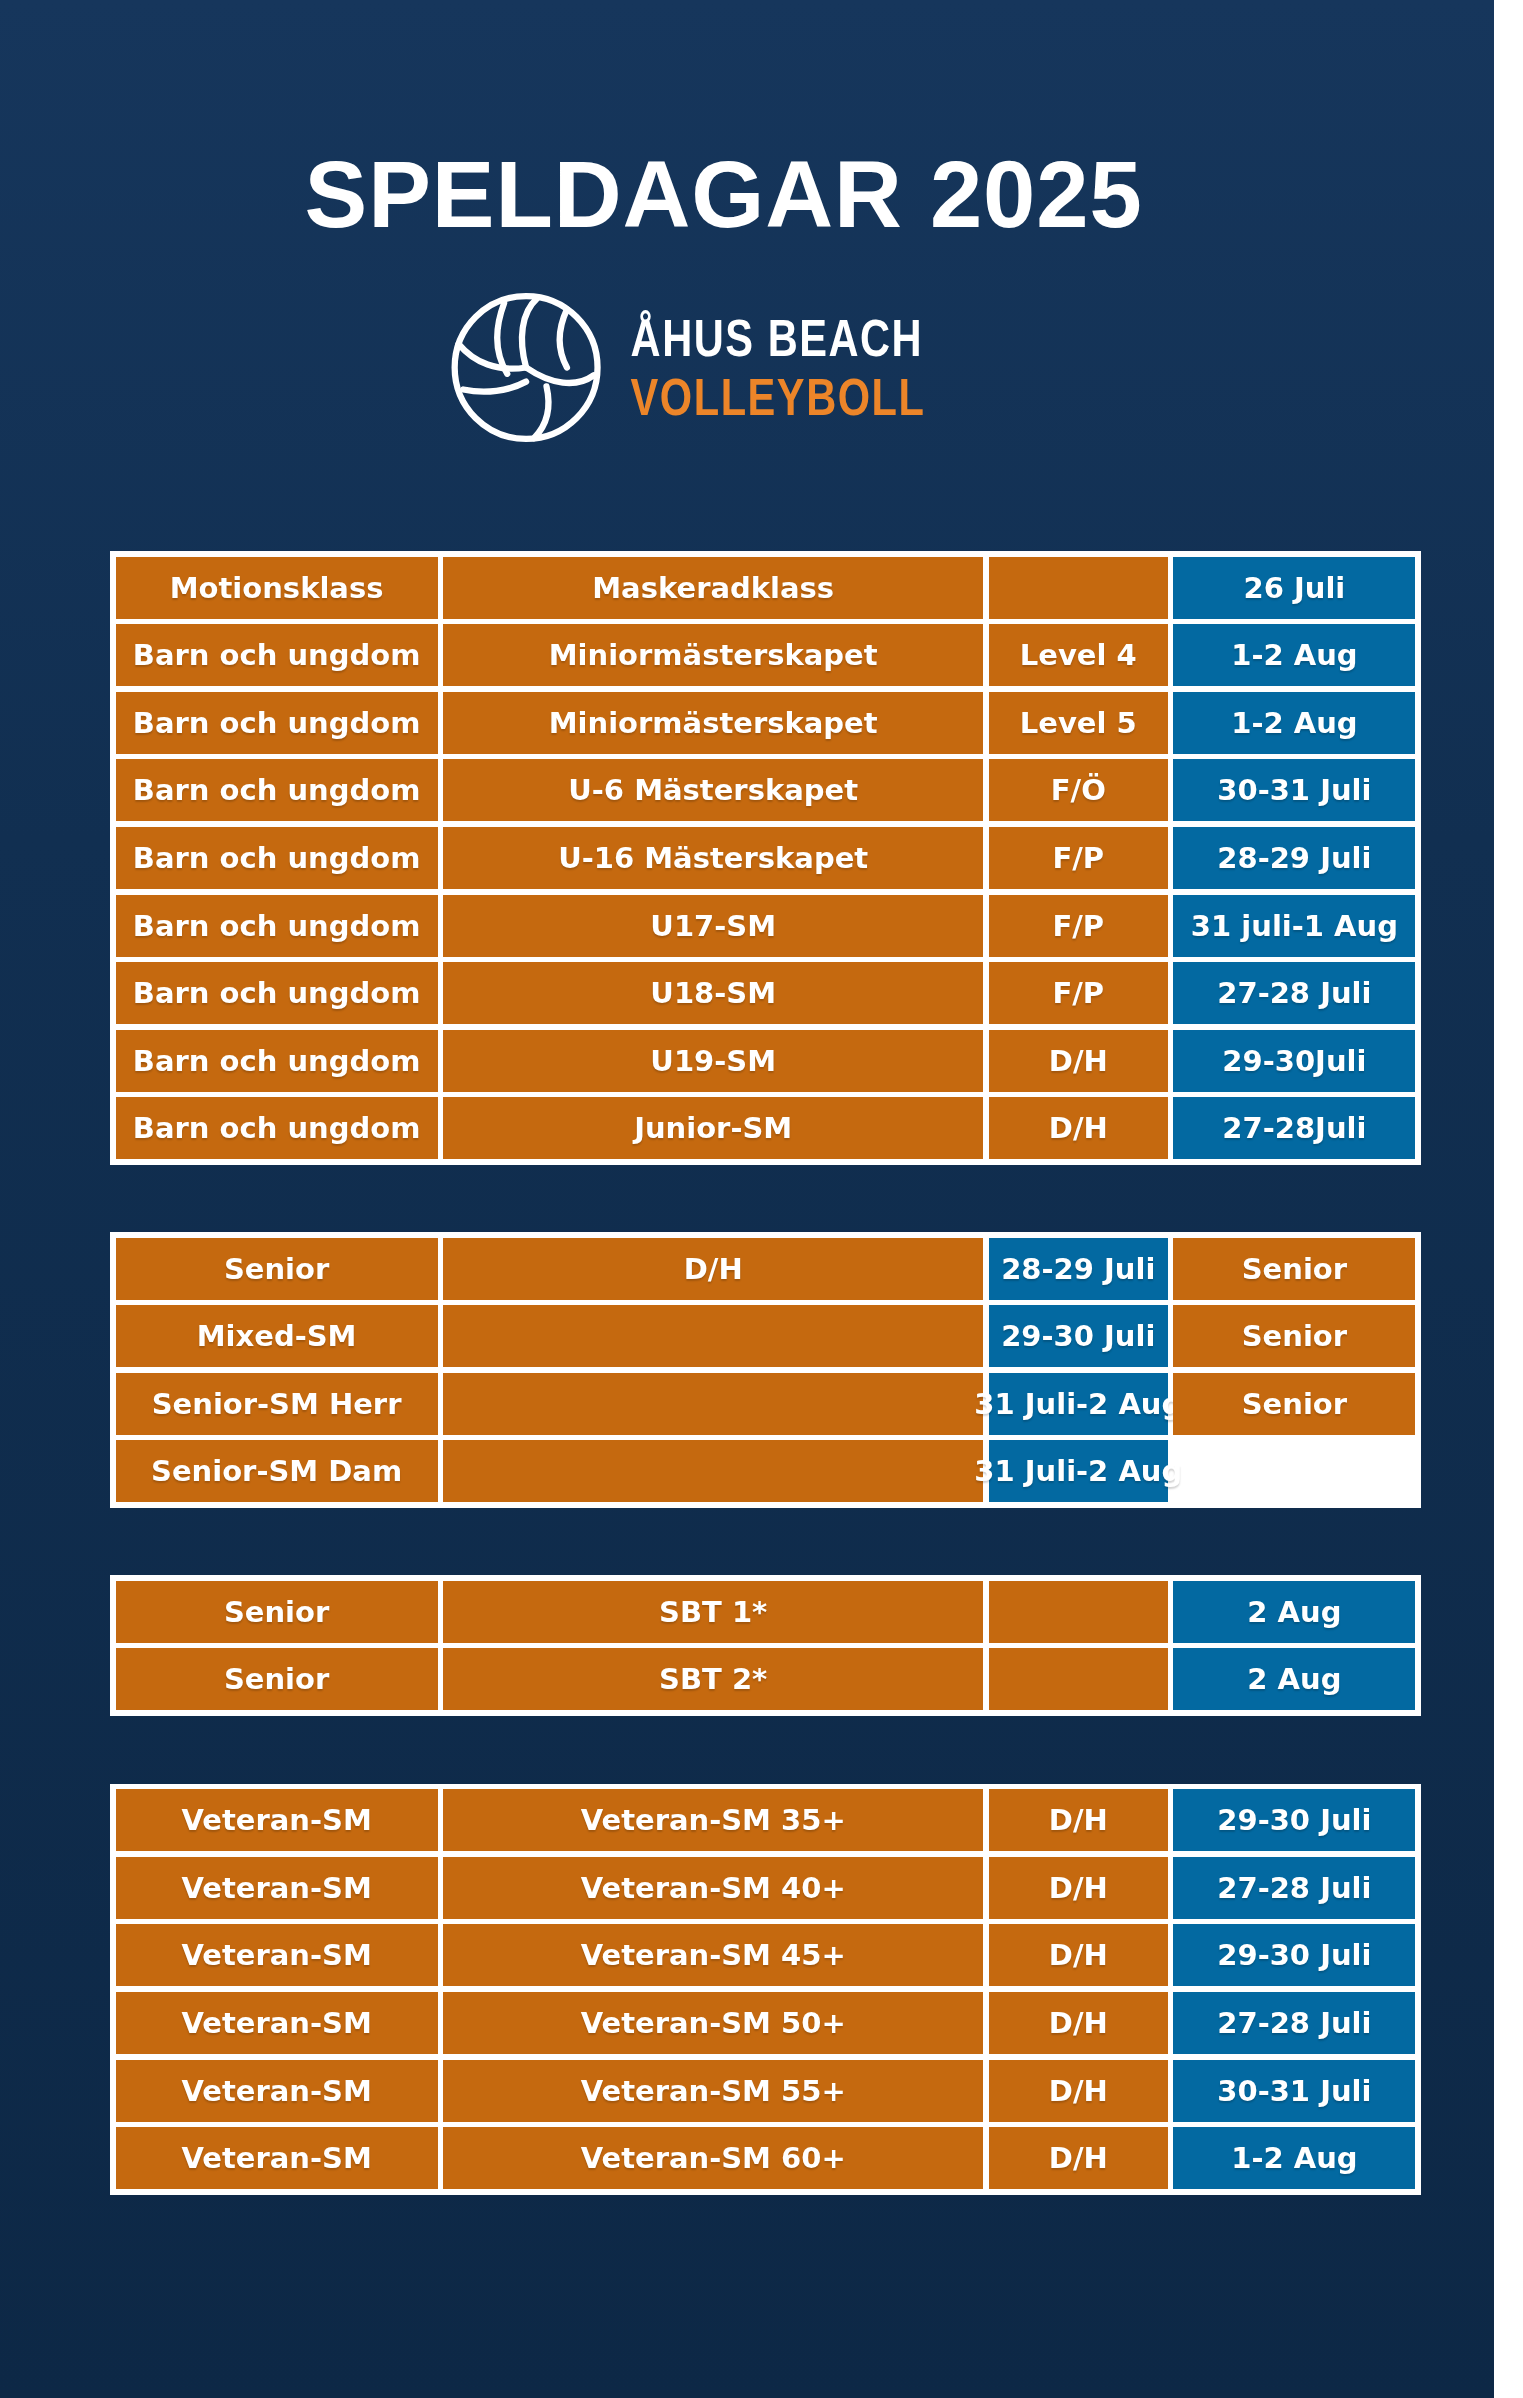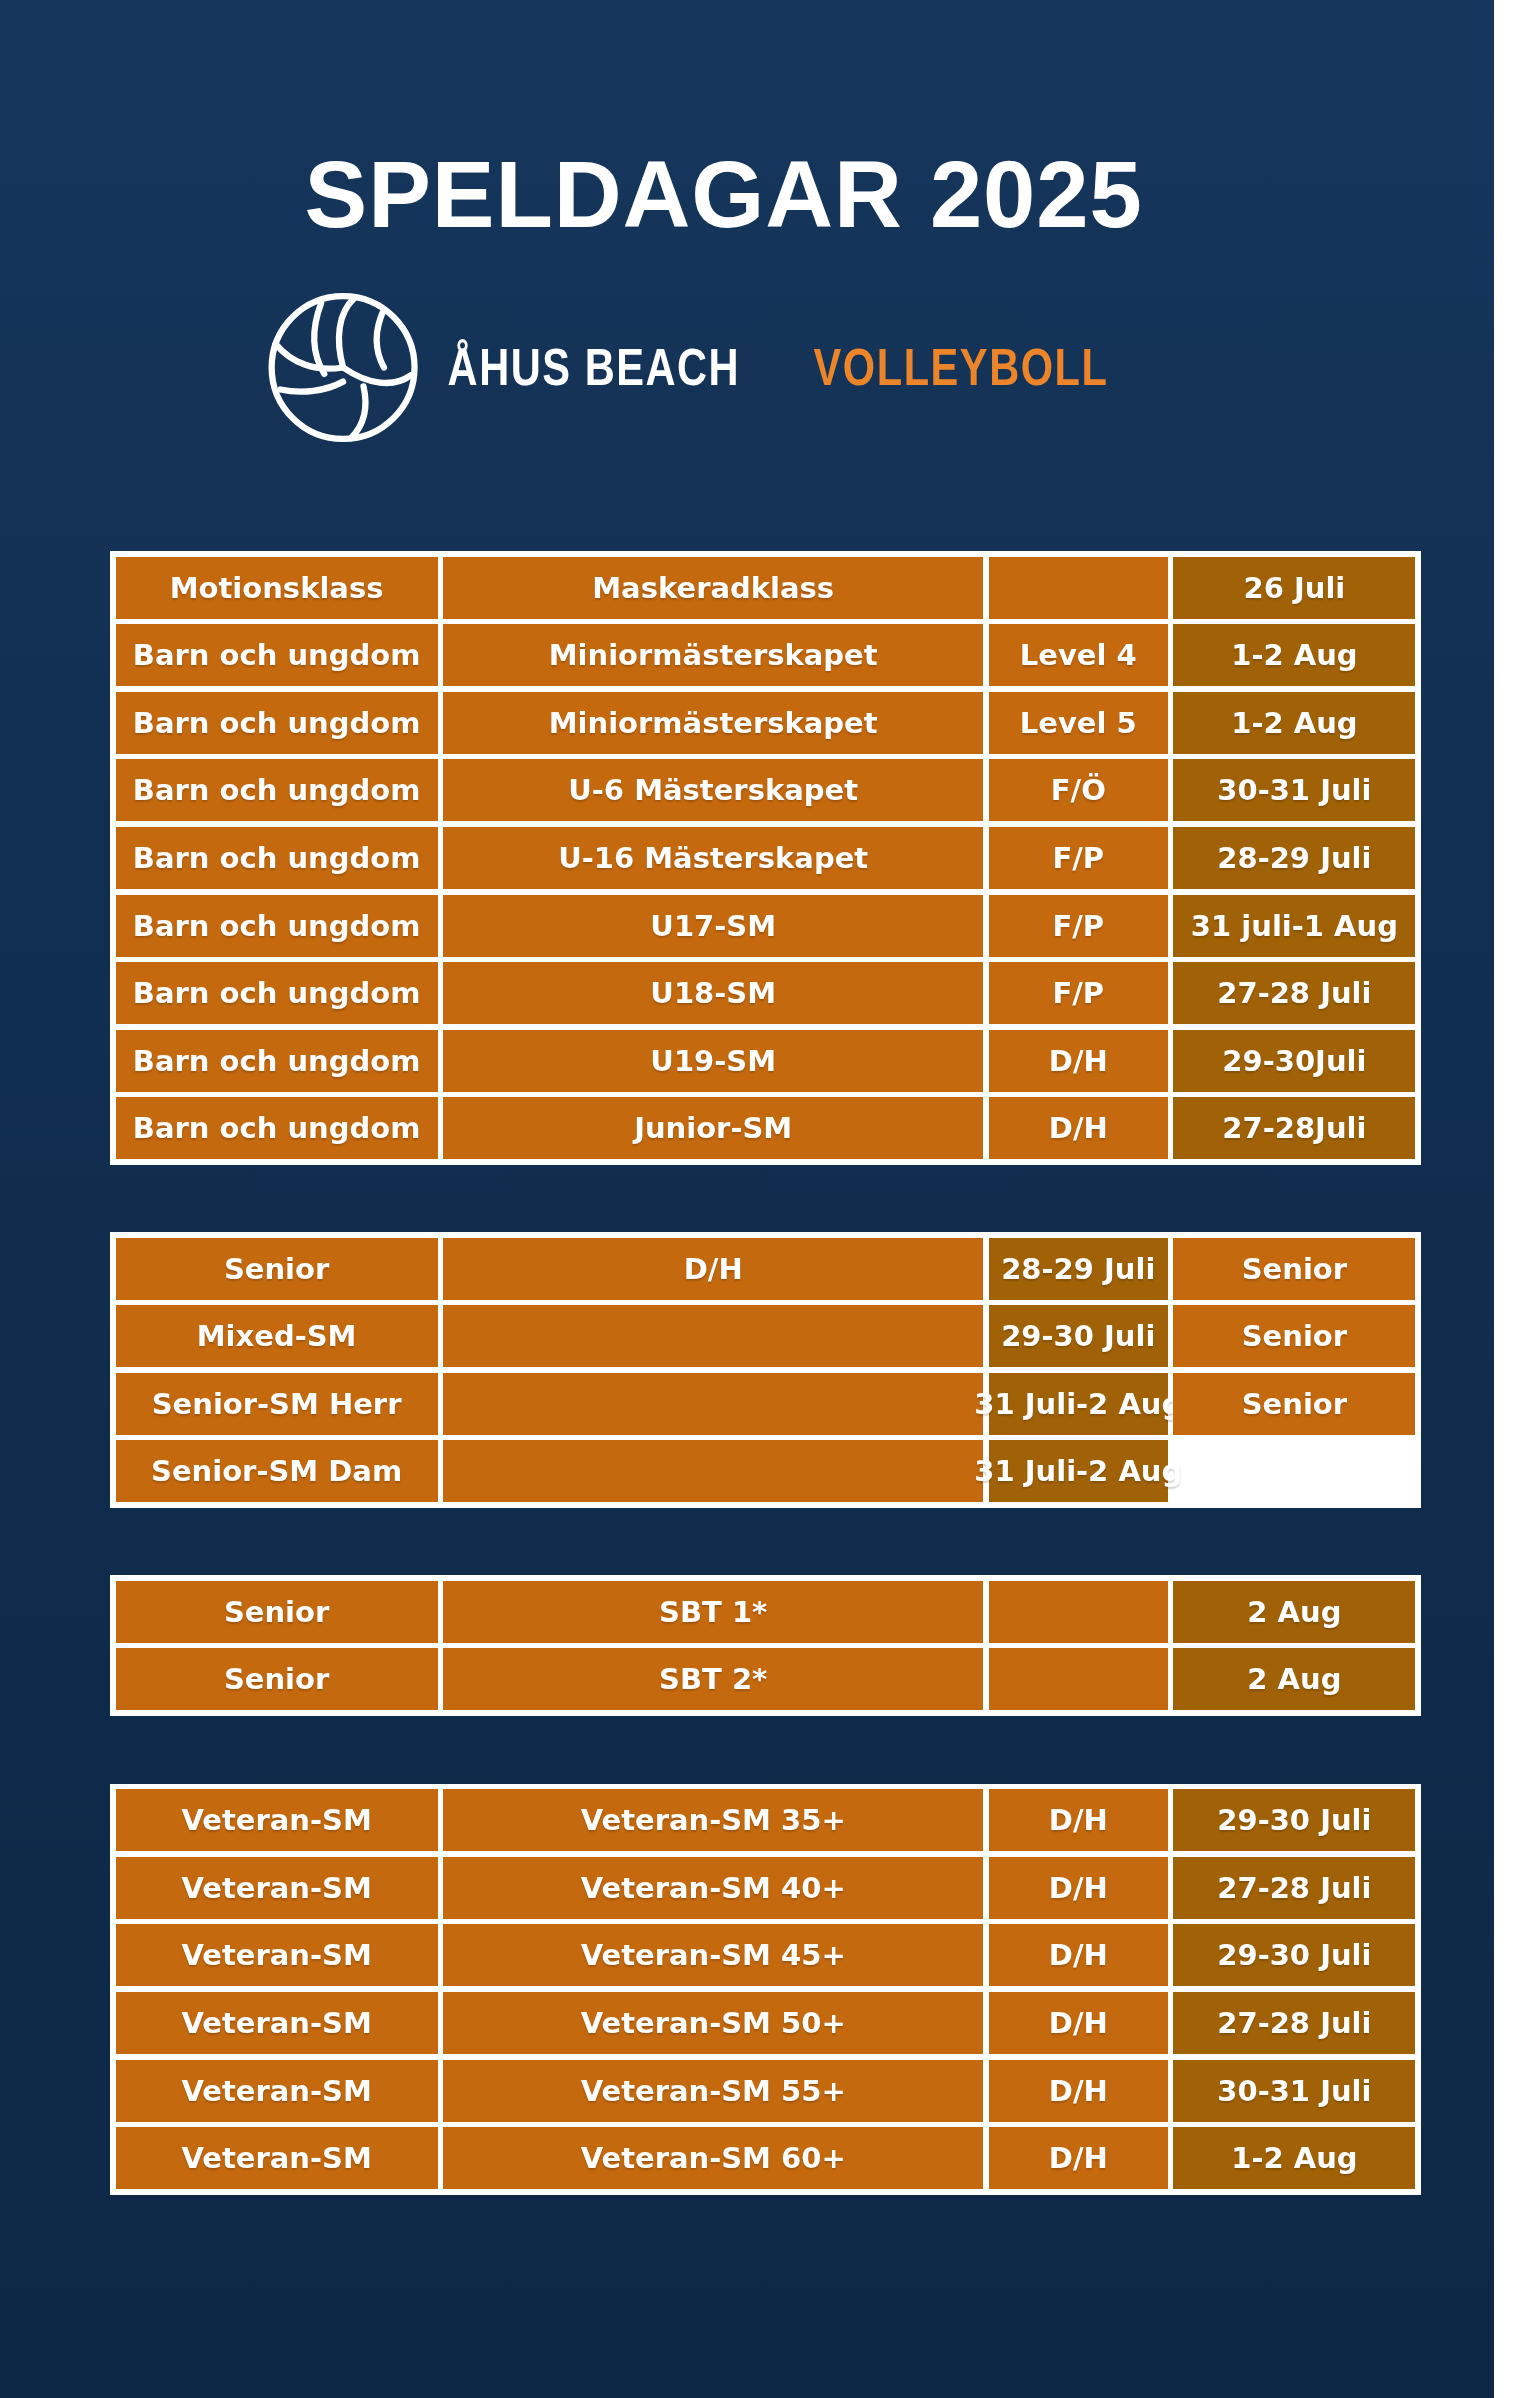--- a/index.html
+++ b/index.html
@@ -31,21 +31,21 @@
   }
   .logo{
     margin-top:47px;
     display:flex;
     align-items:center;
     gap:26px;
   }
   .ball{width:157px;height:157px;display:block;}
   .logo-text{
     display:flex;
-    flex-direction:row;
+    flex-direction:column;
     justify-content:center;
     line-height:1.12;
   }
   .logo-line{
     display:inline-block;
     transform:scaleX(0.80);
     transform-origin:left center;
     font-family:"Liberation Sans",sans-serif;
     font-weight:bold;
     font-size:52px;
@@ -73,21 +73,21 @@
     display:flex;
     align-items:center;
     justify-content:center;
     font-weight:bold;
     font-size:29px;
     color:#ffffff;
     white-space:nowrap;
     text-shadow:0 1.9px 1.9px rgba(0,0,0,0.18);
   }
   .cell.orange{background:#c5690f;}
-  .cell.date{background:#a16207;}
+  .cell.date{background:#0369a1;}
 </style>
 </head>
 <body>
 
 <div class="canvas">
 
   <div class="header">
     <h1 class="page-title">SPELDAGAR 2025</h1>
 
     <div class="logo">

